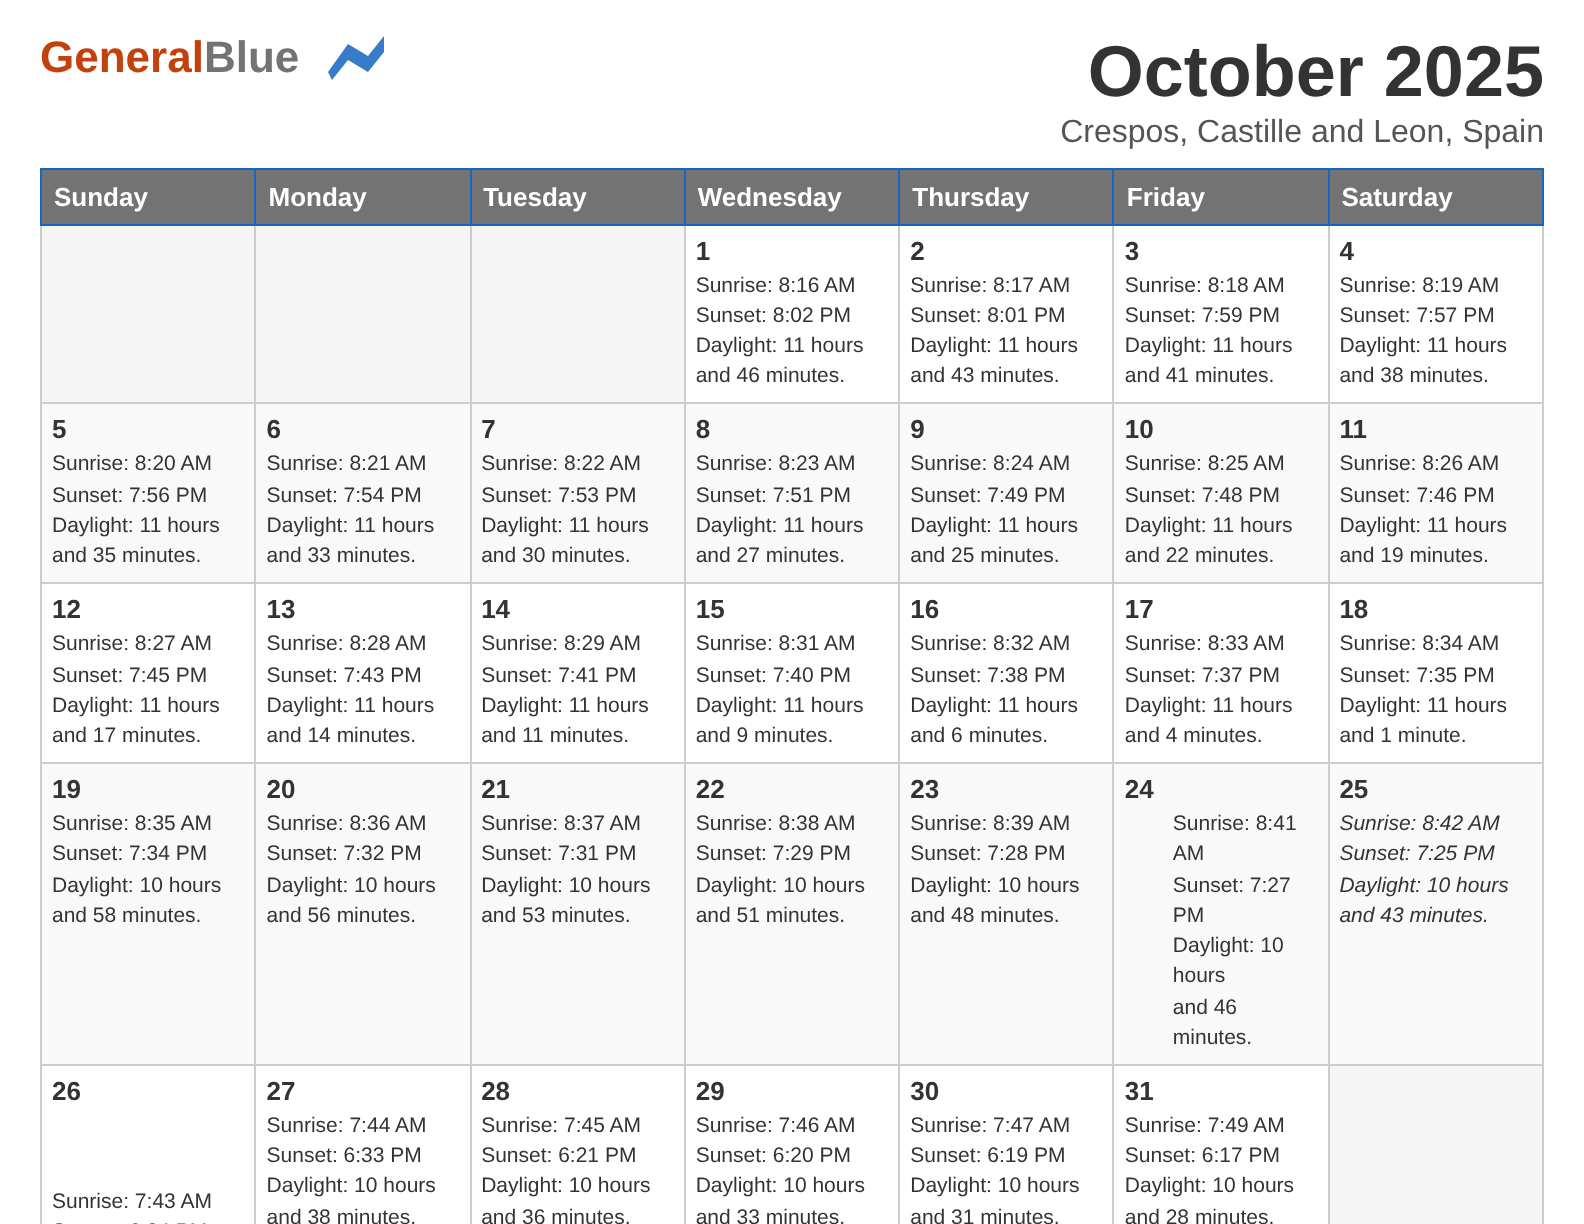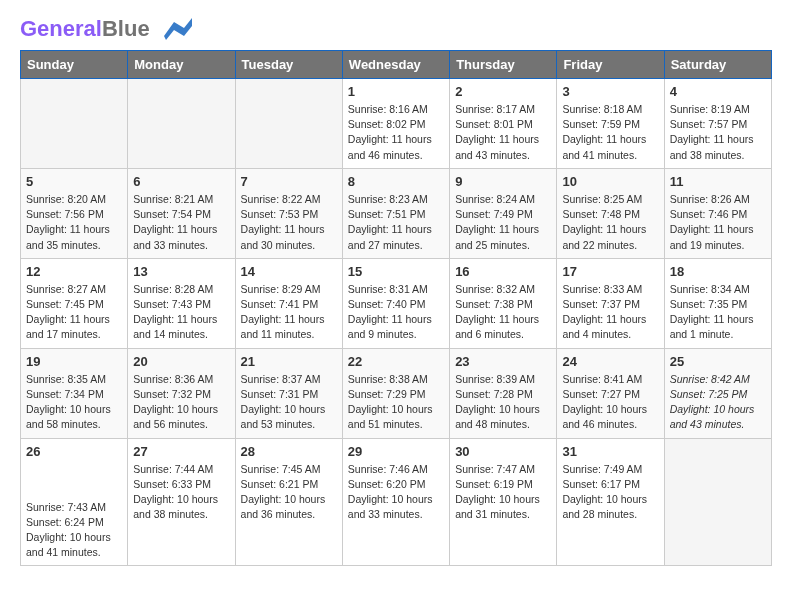--- a/index.html
+++ b/index.html
@@ -75,26 +75,30 @@
       background: #f5f5f5 !important;
     }
   </style>
 </head>
 <body>
 
 <div class="header-area">
   <div class="logo">
     <div style="display:flex;align-items:center;gap:4px;">
       <div style="position:relative;display:inline-block;">
-        <span style="font-size:22px;font-weight:bold;color:#8b5cf6;">General</span><span style="font-size:22px;font-weight:bold;color:#737373;">Blue</span>
+        <span style="font-size:22px;font-weight:bold;color:#c2410c;">General</span><span style="font-size:22px;font-weight:bold;color:#737373;">Blue</span>
       </div>
       <svg width="38" height="22" viewBox="0 0 38 22">
         <polygon points="10,18 20,4 30,10 38,0 38,8 30,18 20,12 12,22" fill="#1565c0" opacity="0.85"></polygon>
       </svg>
     </div>
+  </div>
+  <div class="title-area">
+    <div class="month-title">October 2025</div>
+    <div class="location-title">Crespos, Castille and Leon, Spain</div>
   </div>
 </div>
 
 <table>
   <thead>
     <tr id="thead-row">
         <th>Sunday</th>
         <th>Monday</th>
         <th>Tuesday</th>
         <th>Wednesday</th>
@@ -270,21 +274,21 @@
         </td>
         <td>
           <span class="day-number">23</span>
           <div class="day-info" style="white-space: pre-line;">Sunrise: 8:39 AM
 Sunset: 7:28 PM
 Daylight: 10 hours
 and 48 minutes.</div>
         </td>
         <td>
           <span class="day-number">24</span>
-          <div class="day-info" style="white-space: pre-line;">Sunrise: 8:41 AM
+          <div class="day-info" style="white-space: pre-line; margin-left: 24px;">Sunrise: 8:41 AM
 Sunset: 7:27 PM
 Daylight: 10 hours
 and 46 minutes.</div>
         </td>
         <td>
           <span class="day-number">25</span>
           <div class="day-info" style="white-space: pre-line; font-style: italic;">Sunrise: 8:42 AM
 Sunset: 7:25 PM
 Daylight: 10 hours
 and 43 minutes.</div>

